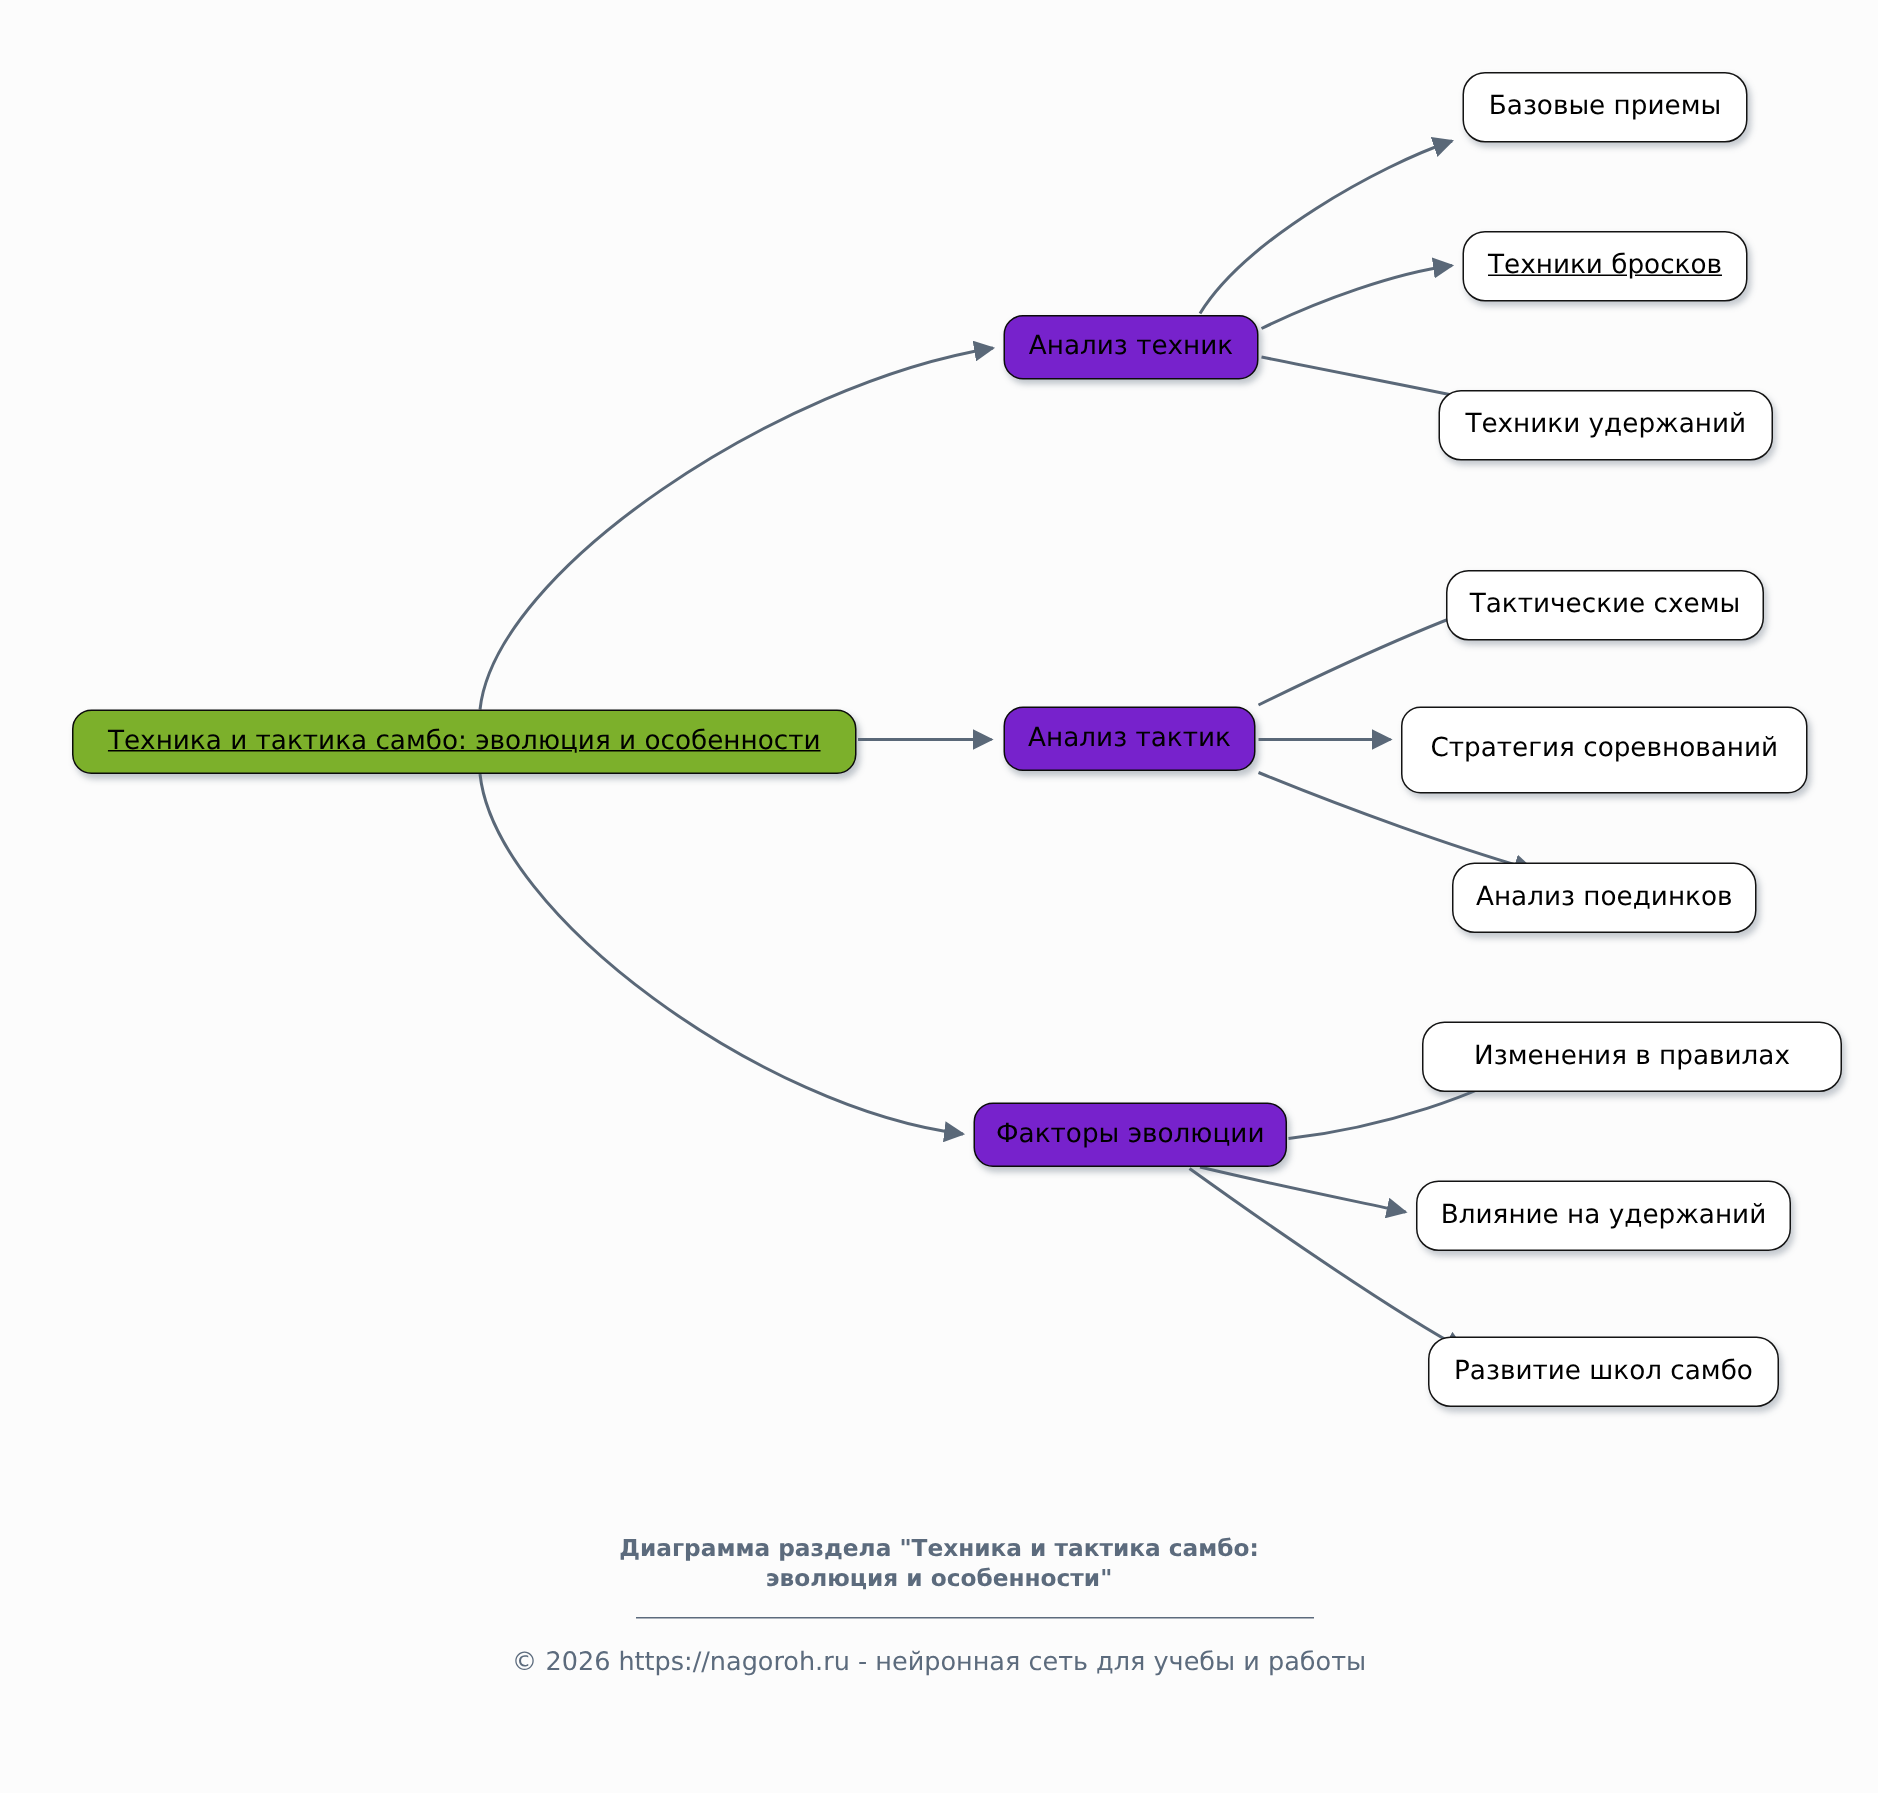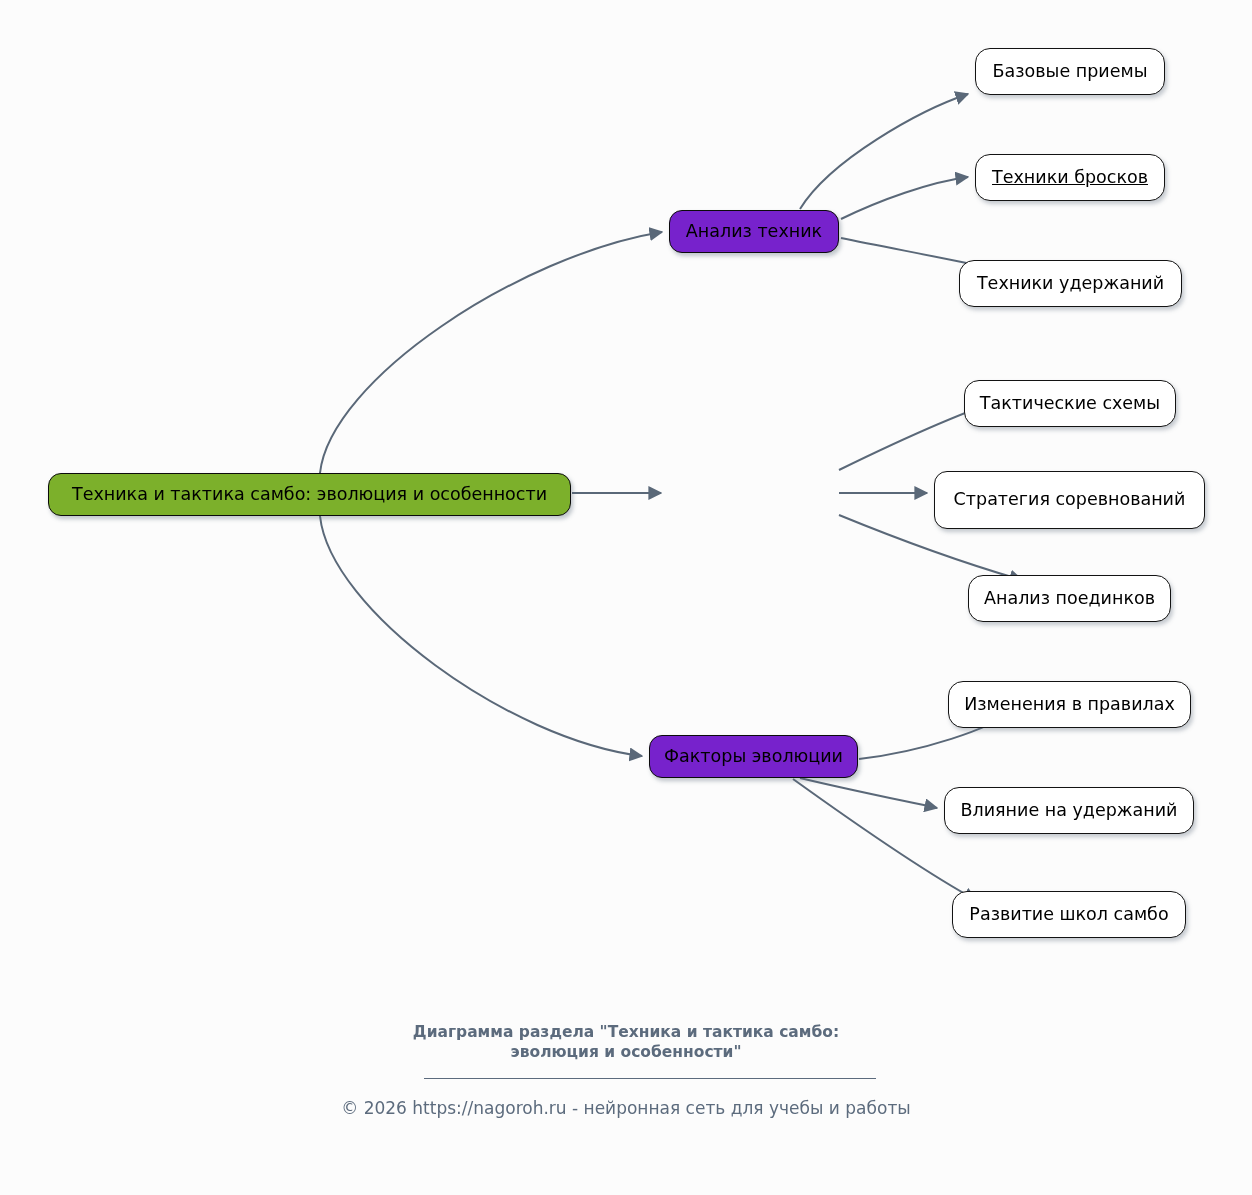--- a/index.html
+++ b/index.html
@@ -35,20 +35,21 @@
     white-space: nowrap;
     color: #000000;
     line-height: 1;
   }
   .node-root {
     background: #7cb02b;
     border: 1.6px solid #0b0b0b;
     border-radius: 13px;
     font-size: 17.5px;
     box-shadow: 2px 3px 4px rgba(90,104,120,0.38);
+    text-decoration: underline;
   }
   .node-branch {
     background: #7722cc;
     border: 1.6px solid #0b0b0b;
     border-radius: 13px;
     font-size: 17.5px;
     box-shadow: 2px 3px 4px rgba(90,104,120,0.38);
   }
   .node-leaf {
     background: #ffffff;
@@ -115,26 +116,27 @@
     </g>
   </svg>
 
   <div class="node node-root" style="left:48px; top:473px; width:523px; height:43px;">Техника и тактика самбо: эволюция и особенности</div>
 
   <div class="node node-branch" style="left:669px; top:210px; width:170px; height:43px;">Анализ техник</div>
   <div class="node node-leaf" style="left:975px; top:48px; width:190px; height:47px;">Базовые приемы</div>
   <div class="node node-leaf" style="left:975px; top:154px; width:190px; height:47px;text-decoration:underline;">Техники бросков</div>
   <div class="node node-leaf" style="left:959px; top:260px; width:223px; height:47px;">Техники удержаний</div>
 
+  <div class="node node-branch" style="left:669px; top:471px; width:168px; height:43px;">Анализ тактик</div>
   <div class="node node-leaf" style="left:964px; top:380px; width:212px; height:47px;">Тактические схемы</div>
   <div class="node node-leaf" style="left:934px; top:471px; width:271px; height:58px;border-radius:13px;">Стратегия соревнований</div>
   <div class="node node-leaf" style="left:968px; top:575px; width:203px; height:47px;">Анализ поединков</div>
 
   <div class="node node-branch" style="left:649px; top:735px; width:209px; height:43px;">Факторы эволюции</div>
-  <div class="node node-leaf" style="left:948px; top:681px; width:243px; height:47px;">Изменения в правилах</div>
+  <div class="node node-leaf" style="left:948px; top:681px; width:280px; height:47px;">Изменения в правилах</div>
   <div class="node node-leaf" style="left:944px; top:787px; width:250px; height:47px;">Влияние на удержаний</div>
   <div class="node node-leaf" style="left:952px; top:891px; width:234px; height:47px;">Развитие школ самбо</div>
 
   <div class="footer" id="caption">
     <div>Диаграмма раздела "Техника и тактика самбо:</div>
     <div>эволюция и особенности"</div>
   </div>
   <div id="divider"></div>
   <div class="footer" id="copyright">© 2026 https://nagoroh.ru - нейронная сеть для учебы и работы</div>
 

